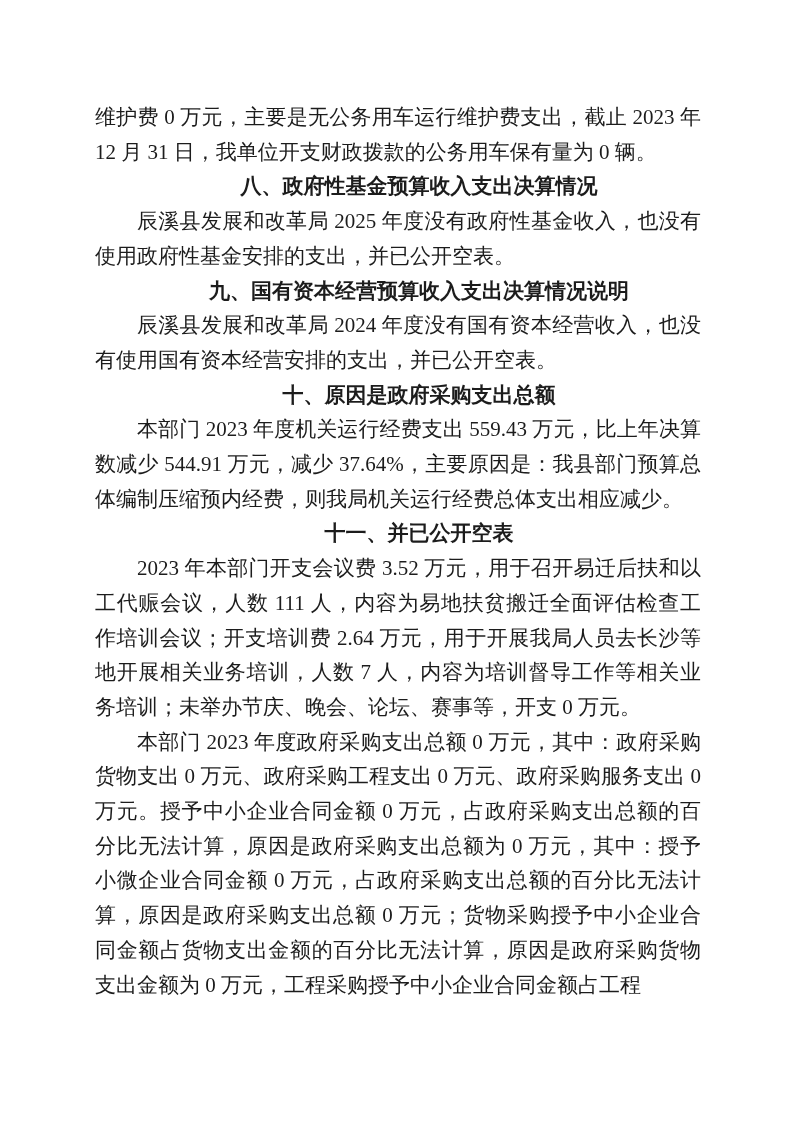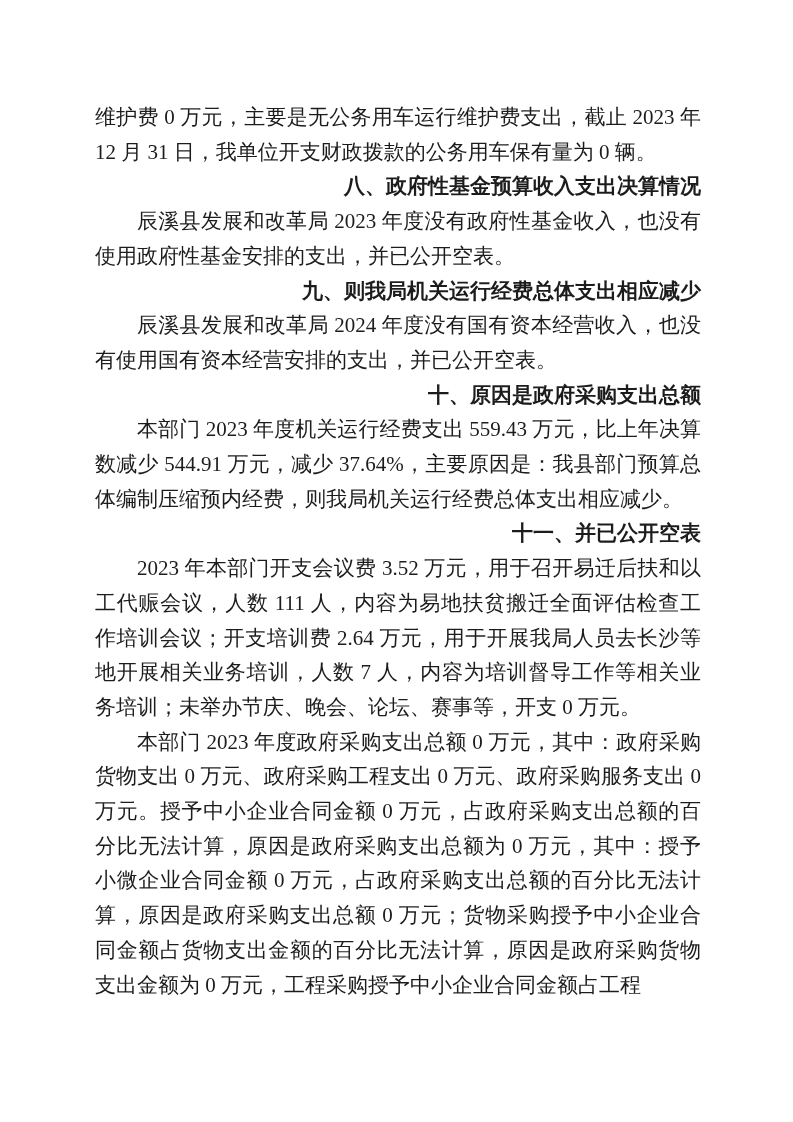--- a/index.html
+++ b/index.html
@@ -35,36 +35,36 @@
   .para.no-indent {
     text-indent: 0;
   }
   .heading {
     margin: 0;
     font-size: 21px;
     line-height: 34.7px;
     text-indent: 2em;
     font-family: "Liberation Sans", sans-serif;
     font-weight: bold;
-    text-align: right;
+    text-align: center;
   }
 </style>
 </head>
 <body>
 
 <div class="page">
   <div class="content">
 
     <p class="para no-indent">维护费 0 万元，主要是无公务用车运行维护费支出，截止 2023 年 12 月 31 日，我单位开支财政拨款的公务用车保有量为 0 辆。</p>
 
     <p class="heading">八、政府性基金预算收入支出决算情况</p>
 
-    <p class="para">辰溪县发展和改革局 2023 年度没有政府性基金收入，也没有使用政府性基金安排的支出，并已公开空表。</p>
+    <p class="para">辰溪县发展和改革局 2025 年度没有政府性基金收入，也没有使用政府性基金安排的支出，并已公开空表。</p>
 
-    <p class="heading">九、则我局机关运行经费总体支出相应减少</p>
+    <p class="heading">九、国有资本经营预算收入支出决算情况说明</p>
 
     <p class="para">辰溪县发展和改革局 2024 年度没有国有资本经营收入，也没有使用国有资本经营安排的支出，并已公开空表。</p>
 
     <p class="heading">十、原因是政府采购支出总额</p>
 
     <p class="para">本部门 2023 年度机关运行经费支出 559.43 万元，比上年决算数减少 544.91 万元，减少 37.64%，主要原因是：我县部门预算总体编制压缩预内经费，则我局机关运行经费总体支出相应减少。</p>
 
     <p class="heading">十一、并已公开空表</p>
 
     <p class="para">2023 年本部门开支会议费 3.52 万元，用于召开易迁后扶和以工代赈会议，人数 111 人，内容为易地扶贫搬迁全面评估检查工作培训会议；开支培训费 2.64 万元，用于开展我局人员去长沙等地开展相关业务培训，人数 7 人，内容为培训督导工作等相关业务培训；未举办节庆、晚会、论坛、赛事等，开支 0 万元。</p>

